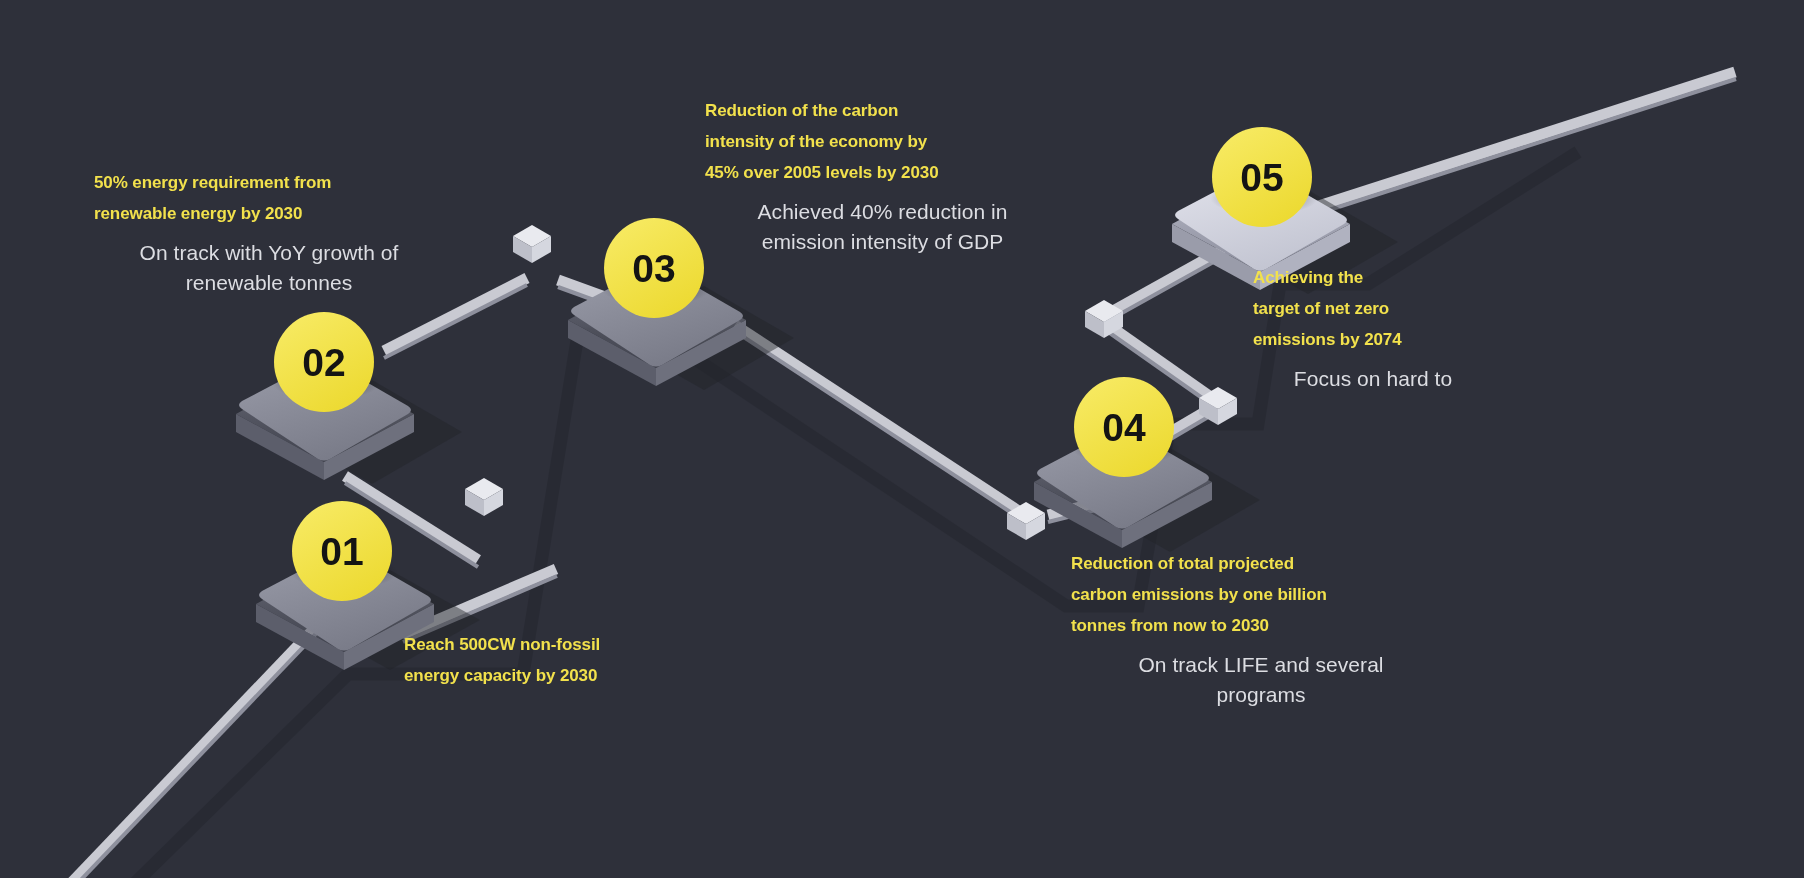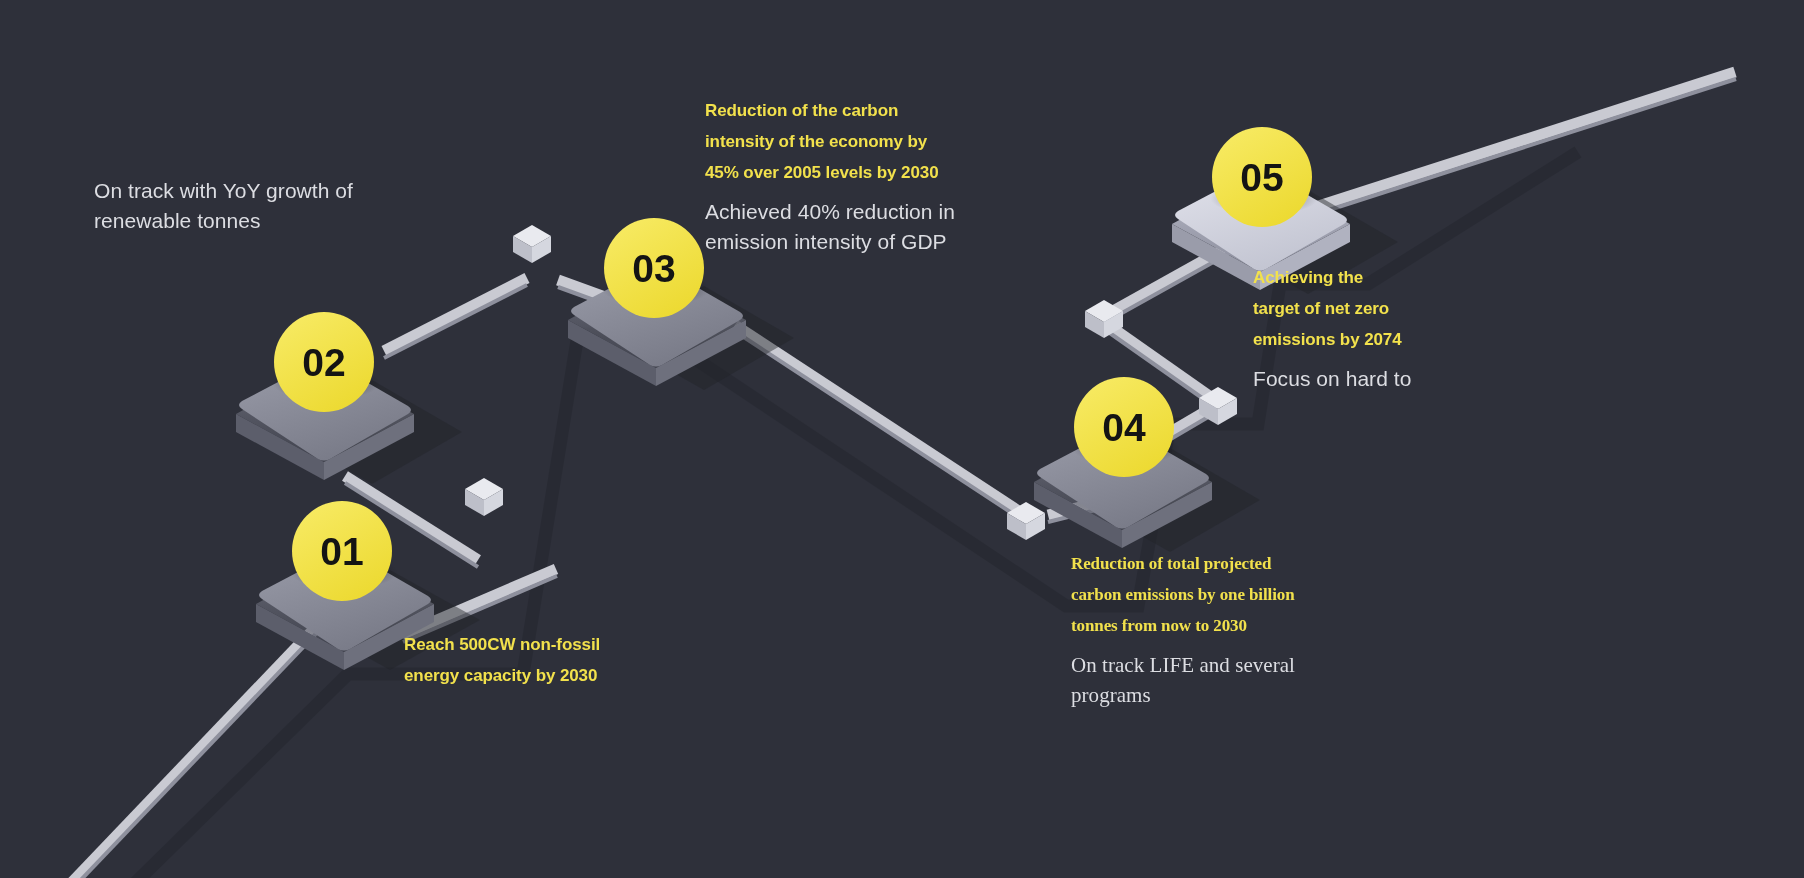--- a/index.html
+++ b/index.html
@@ -22,29 +22,30 @@
     line-height:31px;
     letter-spacing:-0.1px;
   }
   .sb{
     color:#dcdde2;
     font-weight:normal;
     font-size:21px;
     line-height:30px;
     margin-top:9px;
     letter-spacing:0.05px;
+    text-align:center;
   }
   .sb .ln{display:block;}
   .hd .ln{display:block;}
   .sb.tight{line-height:35px;}
 
   #t1{left:404px;  top:629px; width:330px;}
   #t2{left:94px;   top:167px; width:350px;}
   #t3{left:705px;  top:95px;  width:355px;}
-  #t4{left:1071px; top:548px; width:380px;font-family:Liberation Serif, serif;}
+  #t4{left:1071px; top:548px; width:380px;}
   #t5{left:1253px; top:262px; width:240px;}
 </style>
 </head>
 <body>
 
 <div id="stage">
 
   <svg id="art" viewBox="0 0 1804 878" preserveAspectRatio="none">
     <defs>
       <linearGradient id="plat-top" x1="0" y1="0" x2="0.55" y2="1">
@@ -232,20 +233,24 @@
   </svg>
 
   <div class="txt" id="t1">
     <div class="hd">
       <span class="ln">Reach 500CW non-fossil</span>
       <span class="ln">energy capacity by 2030</span>
     </div>
   </div>
 
   <div class="txt" id="t2">
+    <div class="hd">
+      <span class="ln">50% energy requirement from</span>
+      <span class="ln">renewable energy by 2030</span>
+    </div>
     <div class="sb">
       <span class="ln">On track with YoY growth of</span>
       <span class="ln">renewable tonnes</span>
     </div>
   </div>
 
   <div class="txt" id="t3">
     <div class="hd">
       <span class="ln">Reduction of the carbon</span>
       <span class="ln">intensity of the economy by</span>

